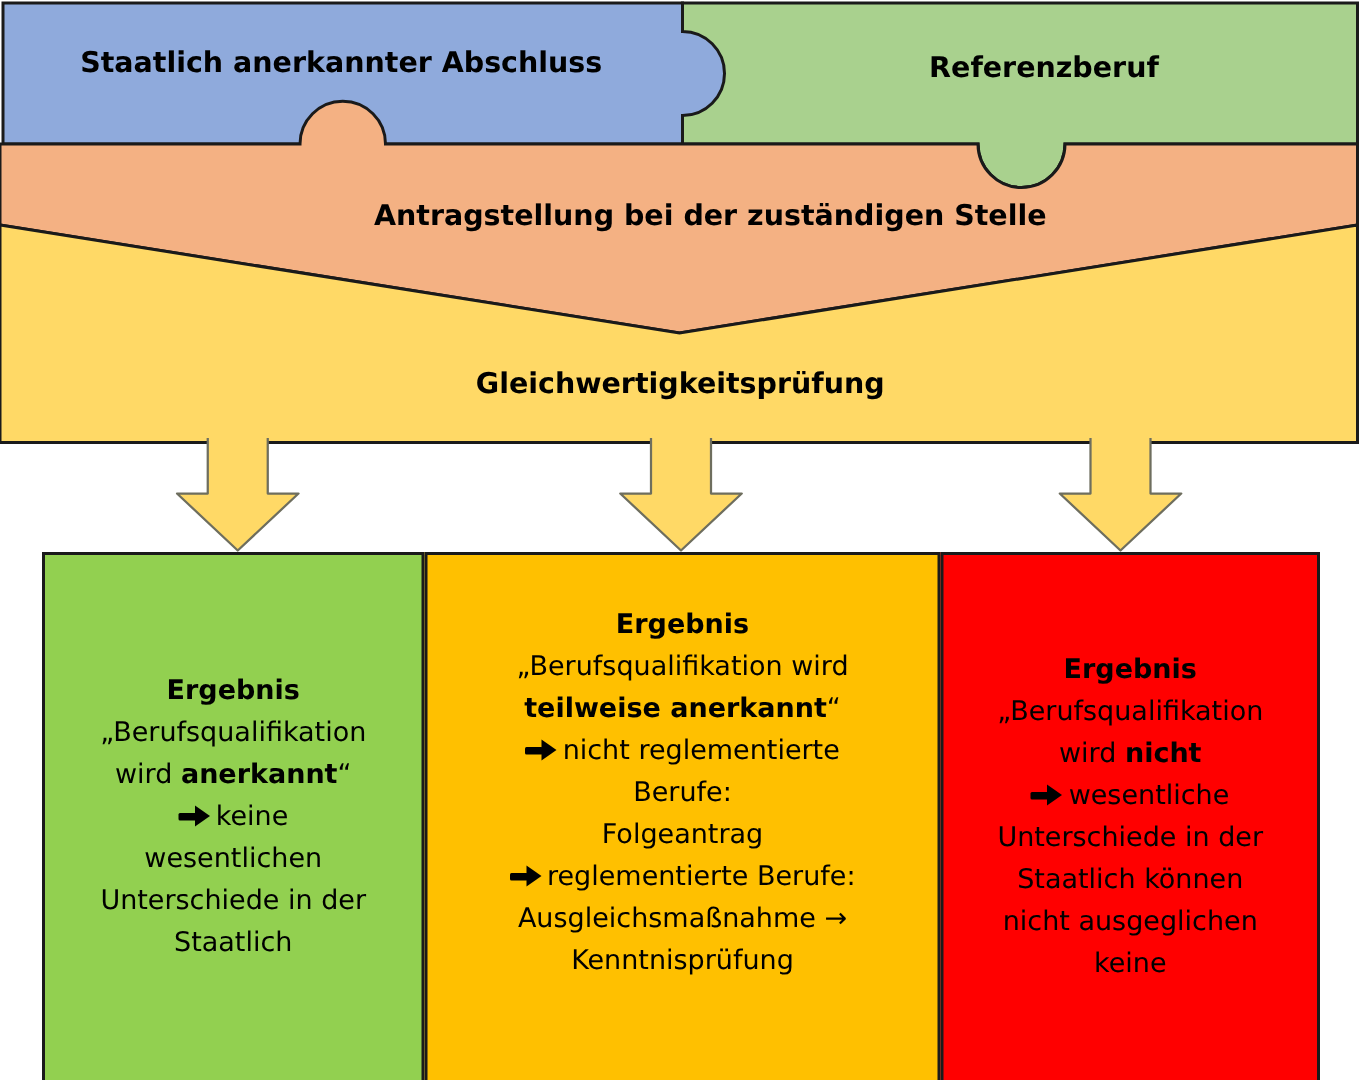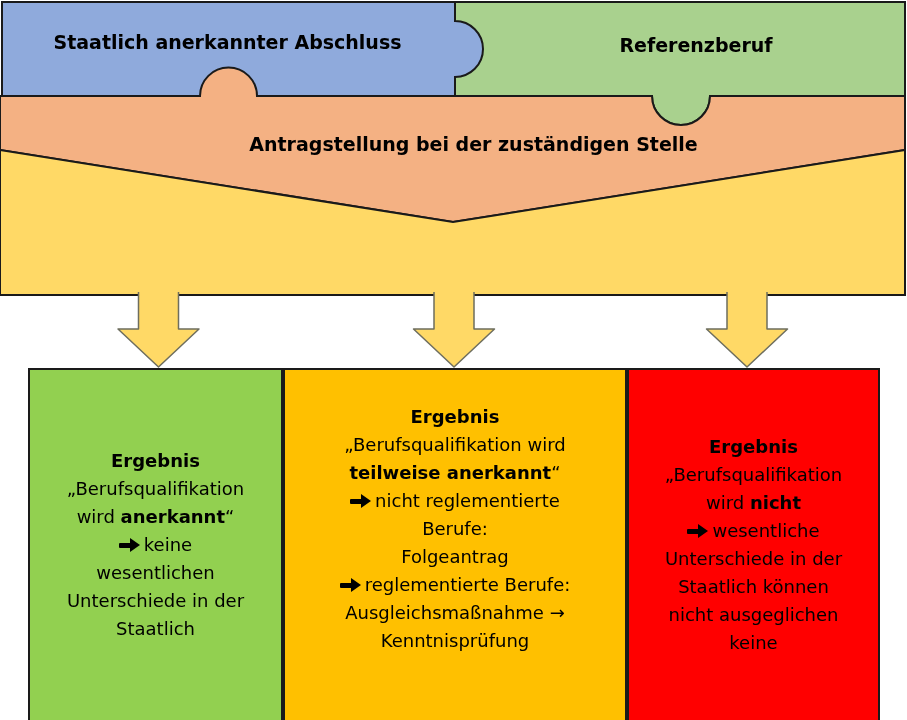--- a/index.html
+++ b/index.html
@@ -44,20 +44,21 @@
     <path class="piece" d="M 0 150 L 453 222 L 905 150 L 905 295 L 0 295 Z" fill="#FFD966"></path>
 
     <path class="arrow" d="M 138.5 292 L 138.5 329 L 118 329 L 158.5 367 L 199 329 L 178.5 329 L 178.5 292" fill="#FFD966"></path>
     <path class="arrow" d="M 434 292 L 434 329 L 413.5 329 L 454 367 L 494.5 329 L 474 329 L 474 292" fill="#FFD966"></path>
     <path class="arrow" d="M 727 292 L 727 329 L 706.5 329 L 747 367 L 787.5 329 L 767 329 L 767 292" fill="#FFD966"></path>
   </svg>
 
   <div class="lbl lbl-blue">Staatlich anerkannter Abschluss</div>
   <div class="lbl lbl-green">Referenzberuf</div>
   <div class="lbl lbl-app">Antragstellung bei der zuständigen Stelle</div>
+  <div class="lbl lbl-equiv">Gleichwertigkeitsprüfung</div>
 
   <div class="rbox rbox-0" style="background: rgb(146, 208, 80);">
       <div class="rline"><span class="b">Ergebnis</span></div>
       <div class="rline"><span>„Berufsqualifikation</span></div>
       <div class="rline"><span>wird </span><span class="b">anerkannt</span><span>“</span></div>
       <div class="rline"><span class="harrow"><i class="bar"></i><i class="head"></i></span><span>keine</span></div>
       <div class="rline"><span>wesentlichen</span></div>
       <div class="rline"><span>Unterschiede in der</span></div>
       <div class="rline"><span>Staatlich</span></div>
     </div>

